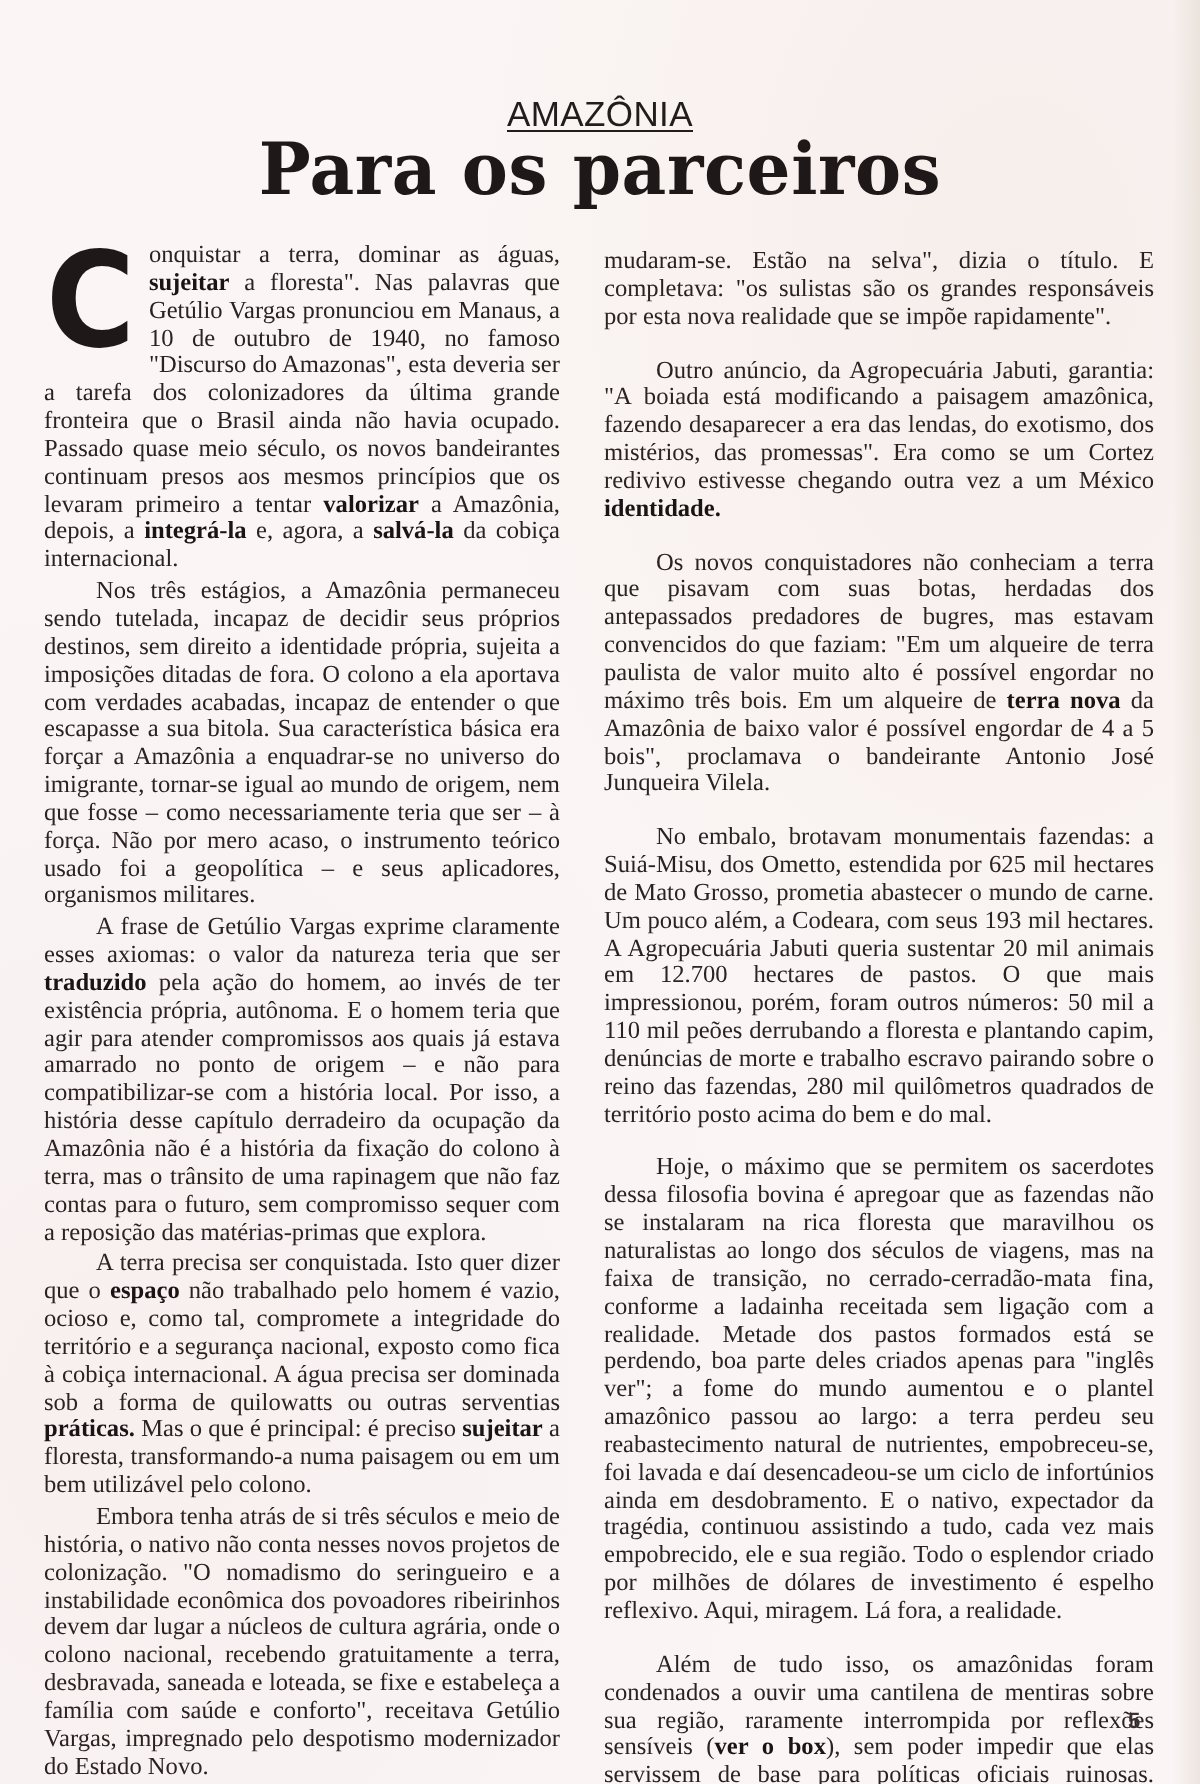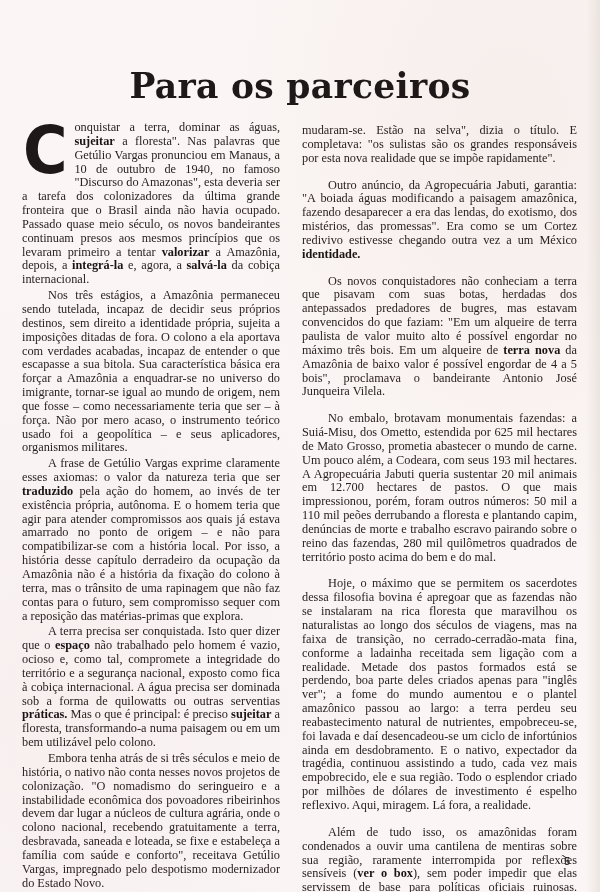--- a/index.html
+++ b/index.html
@@ -63,38 +63,41 @@
     font-family: "Liberation Sans", sans-serif; font-weight: bold;
     font-size: 11px; color: #3a3030;
   }
 </style>
 </head>
 <body>
 
 <div class="page">
   <div class="bleed"></div>
 
+  <div class="section-label">
+    <span>AMAZÔNIA</span>
+  </div>
 
   <div class="headline">Para os parceiros</div>
 
   <div class="col col-left">
     <p class="first">
       <span class="dropcap">C</span>
       <span><span>onquistar a terra, dominar as águas, </span><b>sujeitar</b><span> a floresta". Nas palavras que Getúlio Vargas pronunciou em Manaus, a 10 de outubro de 1940, no famoso "Discurso do Amazonas", esta deveria ser a tarefa dos colonizadores da última grande fronteira que o Brasil ainda não havia ocupado. Passado quase meio século, os novos bandeirantes continuam presos aos mesmos princípios que os levaram primeiro a tentar </span><b>valorizar</b><span> a Amazônia, depois, a </span><b>integrá-la</b><span> e, agora, a </span><b>salvá-la</b><span> da cobiça internacional.</span></span>
     </p>
     <p class="gap"><span>Nos três estágios, a Amazônia permaneceu sendo tutelada, incapaz de decidir seus próprios destinos, sem direito a identidade própria, sujeita a imposições ditadas de fora. O colono a ela aportava com verdades acabadas, incapaz de entender o que escapasse a sua bitola. Sua característica básica era forçar a Amazônia a enquadrar-se no universo do imigrante, tornar-se igual ao mundo de origem, nem que fosse – como necessariamente teria que ser – à força. Não por mero acaso, o instrumento teórico usado foi a geopolítica – e seus aplicadores, organismos militares.</span></p>
     <p class="gap"><span>A frase de Getúlio Vargas exprime claramente esses axiomas: o valor da natureza teria que ser </span><b>traduzido</b><span> pela ação do homem, ao invés de ter existência própria, autônoma. E o homem teria que agir para atender compromissos aos quais já estava amarrado no ponto de origem – e não para compatibilizar-se com a história local. Por isso, a história desse capítulo derradeiro da ocupação da Amazônia não é a história da fixação do colono à terra, mas o trânsito de uma rapinagem que não faz contas para o futuro, sem compromisso sequer com a reposição das matérias-primas que explora.</span></p>
     <p class="gap"><span>A terra precisa ser conquistada. Isto quer dizer que o </span><b>espaço</b><span> não trabalhado pelo homem é vazio, ocioso e, como tal, compromete a integridade do território e a segurança nacional, exposto como fica à cobiça internacional. A água precisa ser dominada sob a forma de quilowatts ou outras serventias </span><b>práticas.</b><span> Mas o que é principal: é preciso </span><b>sujeitar</b><span> a floresta, transformando-a numa paisagem ou em um bem utilizável pelo colono.</span></p>
     <p class="gap"><span>Embora tenha atrás de si três séculos e meio de história, o nativo não conta nesses novos projetos de colonização. "O nomadismo do seringueiro e a instabilidade econômica dos povoadores ribeirinhos devem dar lugar a núcleos de cultura agrária, onde o colono nacional, recebendo gratuitamente a terra, desbravada, saneada e loteada, se fixe e estabeleça a família com saúde e conforto", receitava Getúlio Vargas, impregnado pelo despotismo modernizador do Estado Novo.</span></p>
 
   </div>
 
   <div class="col col-right">
     <p class="first"><span>mudaram-se. Estão na selva", dizia o título. E completava: "os sulistas são os grandes responsáveis por esta nova realidade que se impõe rapidamente".</span></p>
-    <p class="gap-lg"><span>Outro anúncio, da Agropecuária Jabuti, garantia: "A boiada águas modificando a paisagem amazônica, fazendo desaparecer a era das lendas, do exotismo, dos mistérios, das promessas". Era como se um Cortez redivivo estivesse chegando outra vez a um México </span><b>identidade.</b></p>
+    <p class="gap-lg"><span>Outro anúncio, da Agropecuária Jabuti, garantia: "A boiada está modificando a paisagem amazônica, fazendo desaparecer a era das lendas, do exotismo, dos mistérios, das promessas". Era como se um Cortez redivivo estivesse chegando outra vez a um México </span><b>identidade.</b></p>
     <p class="gap-lg"><span>Os novos conquistadores não conheciam a terra que pisavam com suas botas, herdadas dos antepassados predadores de bugres, mas estavam convencidos do que faziam: "Em um alqueire de terra paulista de valor muito alto é possível engordar no máximo três bois. Em um alqueire de </span><b>terra nova</b><span> da Amazônia de baixo valor é possível engordar de 4 a 5 bois", proclamava o bandeirante Antonio José Junqueira Vilela.</span></p>
     <p class="gap-lg"><span>No embalo, brotavam monumentais fazendas: a Suiá-Misu, dos Ometto, estendida por 625 mil hectares de Mato Grosso, prometia abastecer o mundo de carne. Um pouco além, a Codeara, com seus 193 mil hectares. A Agropecuária Jabuti queria sustentar 20 mil animais em 12.700 hectares de pastos. O que mais impressionou, porém, foram outros números: 50 mil a 110 mil peões derrubando a floresta e plantando capim, denúncias de morte e trabalho escravo pairando sobre o reino das fazendas, 280 mil quilômetros quadrados de território posto acima do bem e do mal.</span></p>
     <p class="gap-lg"><span>Hoje, o máximo que se permitem os sacerdotes dessa filosofia bovina é apregoar que as fazendas não se instalaram na rica floresta que maravilhou os naturalistas ao longo dos séculos de viagens, mas na faixa de transição, no cerrado-cerradão-mata fina, conforme a ladainha receitada sem ligação com a realidade. Metade dos pastos formados está se perdendo, boa parte deles criados apenas para "inglês ver"; a fome do mundo aumentou e o plantel amazônico passou ao largo: a terra perdeu seu reabastecimento natural de nutrientes, empobreceu-se, foi lavada e daí desencadeou-se um ciclo de infortúnios ainda em desdobramento. E o nativo, expectador da tragédia, continuou assistindo a tudo, cada vez mais empobrecido, ele e sua região. Todo o esplendor criado por milhões de dólares de investimento é espelho reflexivo. Aqui, miragem. Lá fora, a realidade.</span></p>
     <p class="gap-lg"><span>Além de tudo isso, os amazônidas foram condenados a ouvir uma cantilena de mentiras sobre sua região, raramente interrompida por reflexões sensíveis (</span><b>ver o box</b><span>), sem poder impedir que elas servissem de base para políticas oficiais ruinosas. Como explicar essa lógica paranóica, essa obsessão no erro, essa doutrina que não consegue alimentar-se no mundo em volta?</span></p>
   </div>
 
   <div class="page-number">5</div>
 </div>
 
 </body></html>

